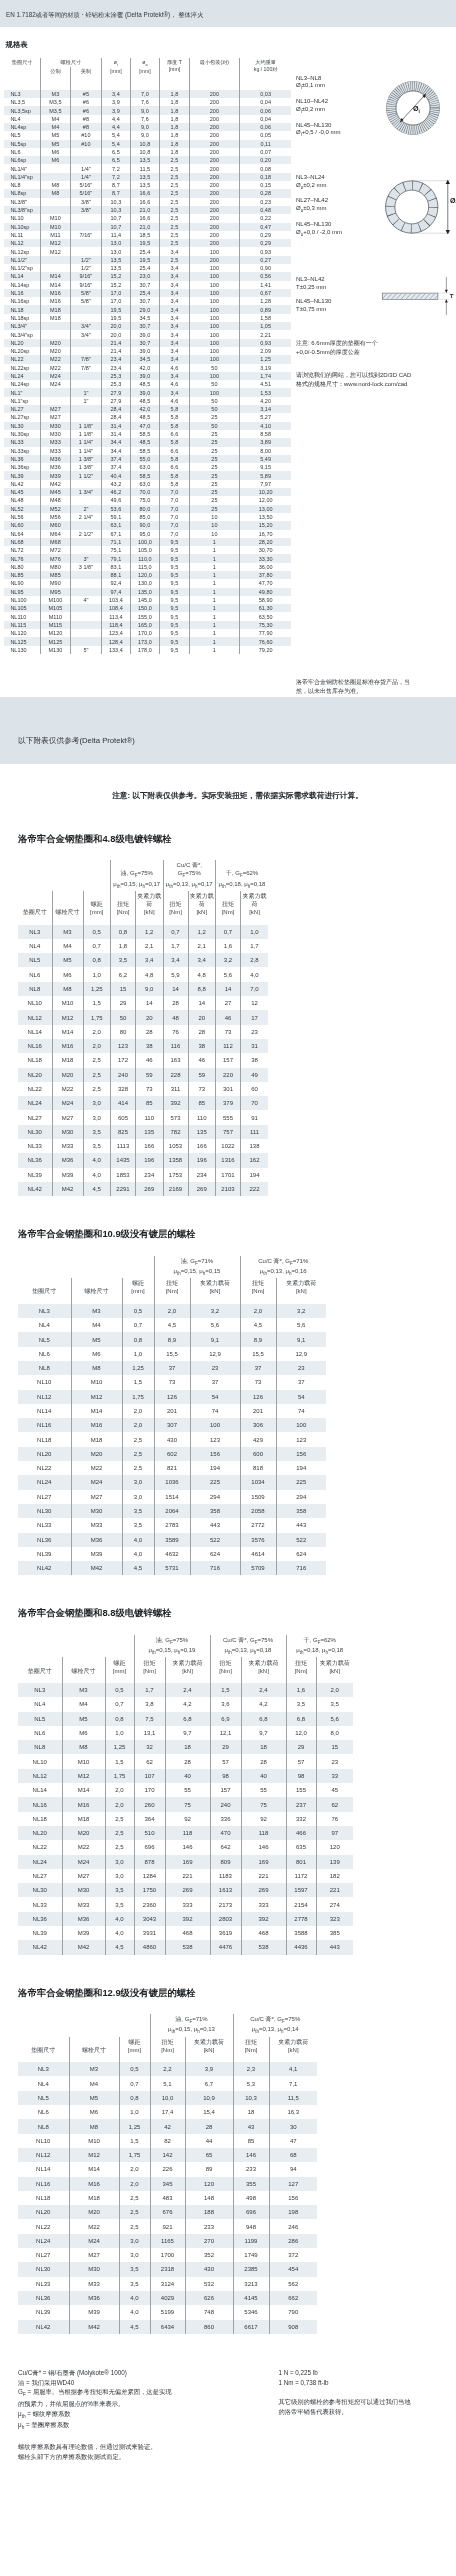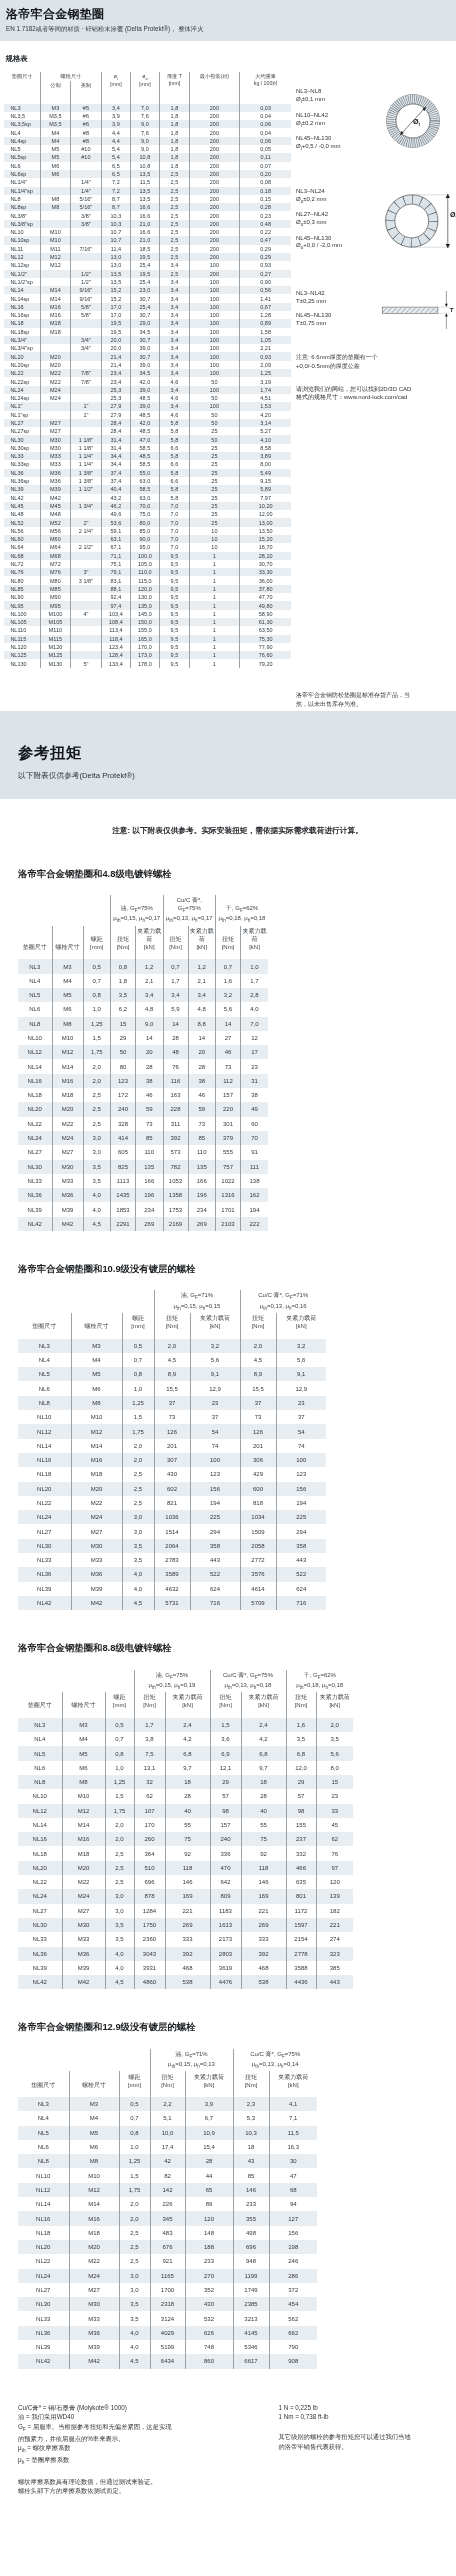--- a/index.html
+++ b/index.html
@@ -49,21 +49,20 @@
   .fn-left{width:245px;}
   .fn-right{width:171px;margin-left:15.4px;}
   .footnotes p{margin:0 0 10px;white-space:pre-line;}
   sub{font-size:75%;}
   svg text{font-family:"Liberation Sans","DejaVu Sans",sans-serif;}
 </style>
 </head>
 <body>
 
 <header class="band band1">
-  <h1>洛帝牢合金钢垫圈</h1>
   <p>EN 1.7182或者等同的材质 · 锌铝粉末涂覆 (Delta Protekt®)， 整体淬火</p>
 </header>
 
 <div class="sec-head">规格表</div>
 
 <div class="spec-wrap">
   <table class="spec">
     <colgroup>
       <col style="width:36px">
         <col style="width:30px">
@@ -850,21 +849,20 @@
     <div class="dnote">注意: 6.6mm厚度的垫圈有一个
 +0,0/-0.5mm的厚度公差</div>
     <div class="cadnote">请浏览我们的网站，您可以找到2D/3D CAD
 格式的规格尺寸：www.nord-lock.com/cad</div>
     <div class="stocknote">洛帝牢合金钢防松垫圈是标准存货产品，当
 然，以未出售库存为准。</div>
   </aside>
 </div>
 
 <section class="band band2">
-  <h2>参考扭矩</h2>
   <p>以下附表仅供参考(Delta Protekt®)</p>
 </section>
 
 <p class="notice">注意: 以下附表仅供参考。实际安装扭矩，需依据实际需求载荷进行计算。</p>
 
 <h3 class="tq-title">洛帝牢合金钢垫圈和4.8级电镀锌螺栓</h3>
 <table class="tq">
     <colgroup>
       <col style="width:34px">
       <col style="width:31px">

